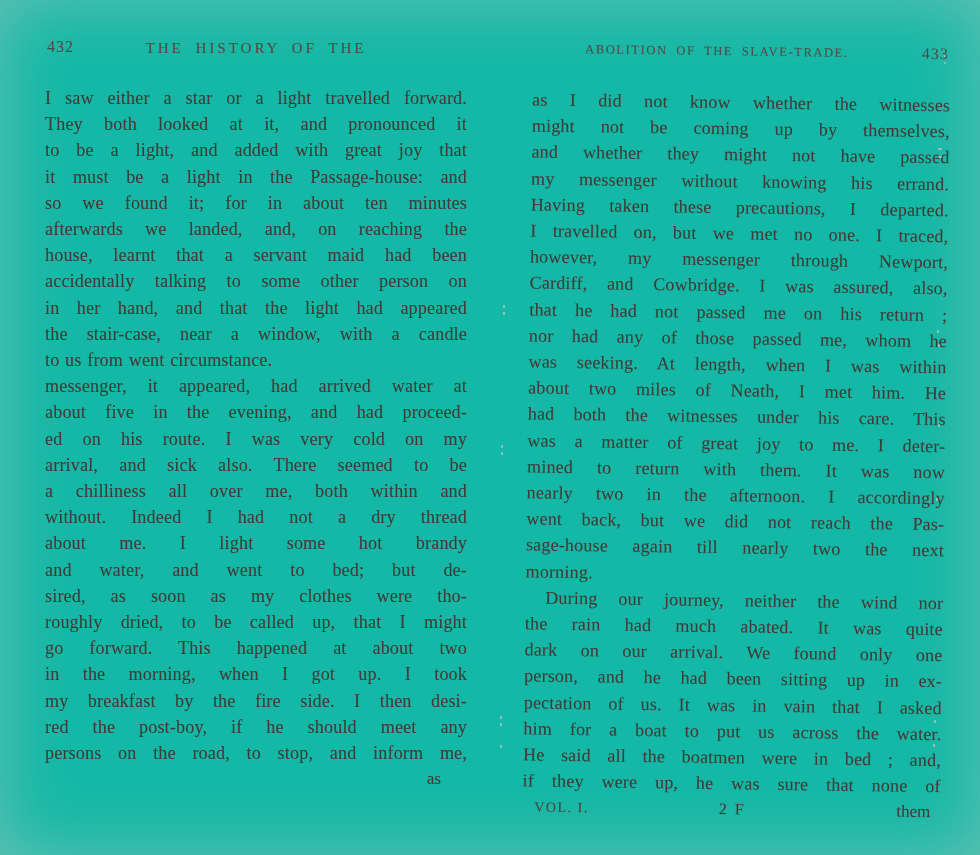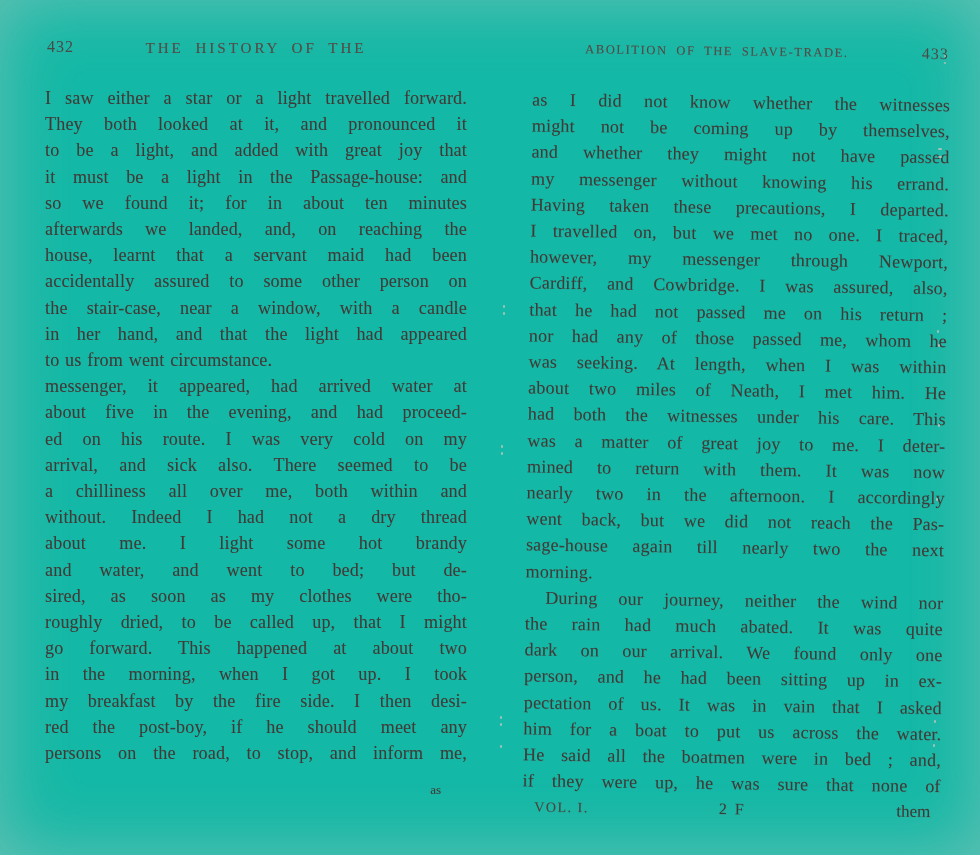--- a/index.html
+++ b/index.html
@@ -37,23 +37,23 @@
     text-align: justify;
     text-align-last: justify;
     word-spacing: 1px;
     letter-spacing: 0.2px;
     text-shadow: 0.35px 0.35px 0.45px rgba(95,92,84,0.38);
   }
   .line.short { text-align-last: left; }
   .line.indent { text-indent: 20px; }
 
   .catchword-row {
-    margin-top: 11px; line-height: 26.2px;
+    margin-top: 0px; line-height: 26.2px;
     text-align: right; padding-right: 26px;
-    font-size: 13px;
+    font-size: 17px;
     text-shadow: 0.35px 0.35px 0.45px rgba(95,92,84,0.38);
   }
   .footer-row {
     display: flex; align-items: baseline; line-height: 26.2px;
     text-shadow: 0.35px 0.35px 0.45px rgba(95,92,84,0.38);
   }
   .footer-row .vol  { flex: 1; text-align: left; padding-left: 12px; font-size: 14px; letter-spacing: 1.5px; color:#46453f; }
   .footer-row .sig  { flex: 1; text-align: center; font-size: 16px; letter-spacing: 2px; }
   .footer-row .cw   { flex: 1; text-align: right; padding-right: 10px; font-size: 17px; }
 
@@ -71,23 +71,23 @@
     </div>
     <div class="body">
         <div class="paragraph">
           <div class="line">I saw either a star or a light travelled forward.</div>
           <div class="line">They both looked at it, and pronounced it</div>
           <div class="line">to be a light, and added with great joy that</div>
           <div class="line">it must be a light in the Passage-house: and</div>
           <div class="line">so we found it; for in about ten minutes</div>
           <div class="line">afterwards we landed, and, on reaching the</div>
           <div class="line">house, learnt that a servant maid had been</div>
-          <div class="line">accidentally assured to some other person on</div>
+          <div class="line">accidentally talking to some other person on</div>
+          <div class="line">in her hand, and that the light had appeared</div>
           <div class="line">the stair-case, near a window, with a candle</div>
-          <div class="line">in her hand, and that the light had appeared</div>
           <div class="line short">to us from went circumstance.</div>
         </div>
         <div class="paragraph">
           <div class="line">messenger, it appeared, had arrived water at</div>
           <div class="line">about five in the evening, and had proceed-</div>
           <div class="line">ed on his route. I was very cold on my</div>
           <div class="line">arrival, and sick also. There seemed to be</div>
           <div class="line">a chilliness all over me, both within and</div>
           <div class="line">without. Indeed I had not a dry thread</div>
           <div class="line">about me. I light some hot brandy</div>

